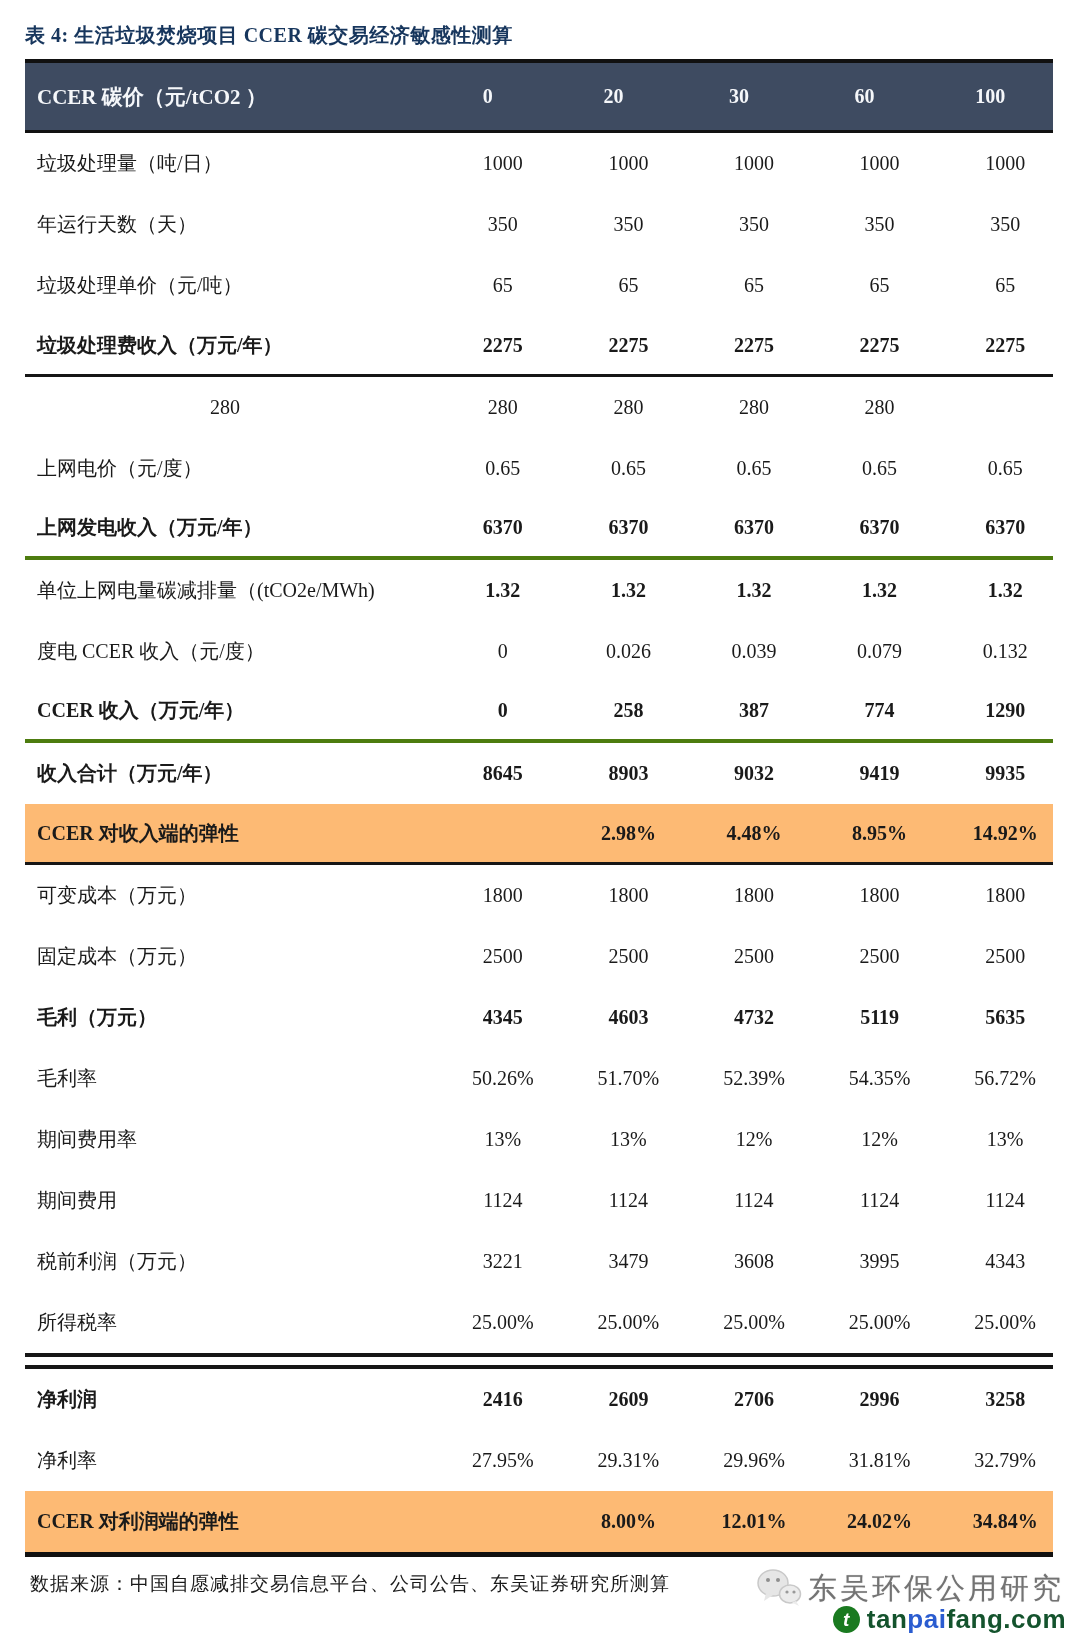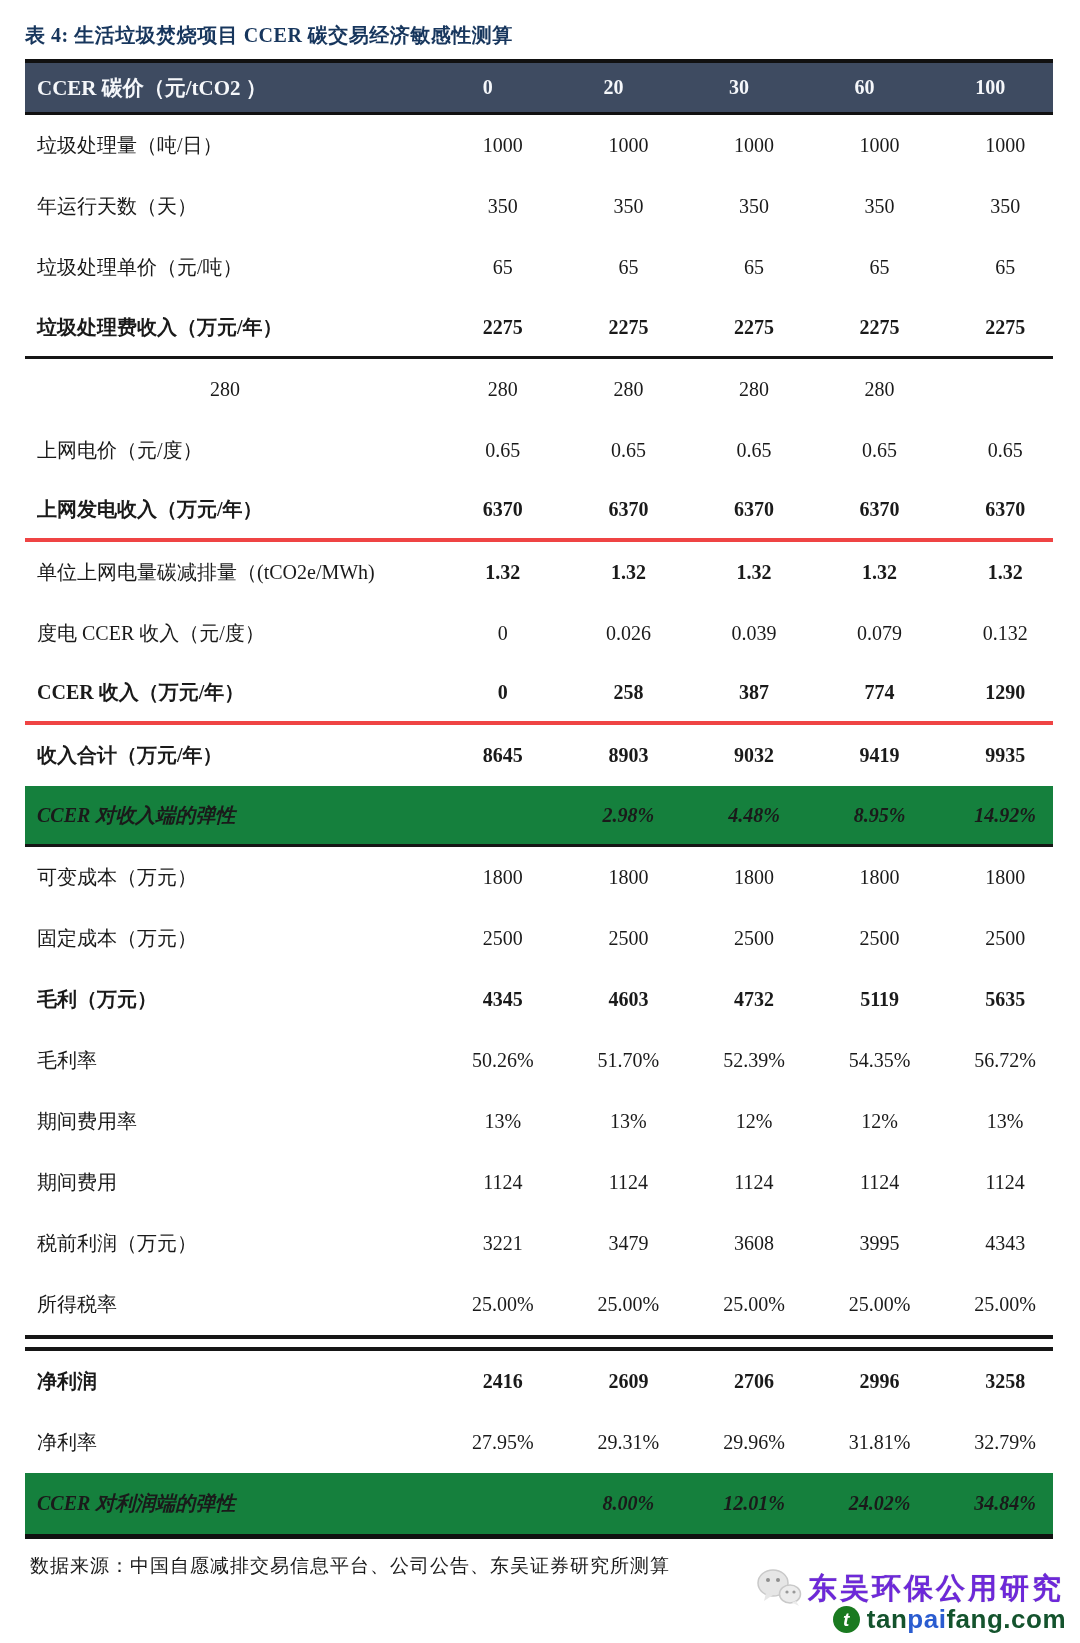--- a/index.html
+++ b/index.html
@@ -24,21 +24,21 @@
     letter-spacing: 0.5px;
   }
   .table {
     margin: 0 27px 0 25px;
     border-bottom: 5px solid #111111;
   }
   .hdr {
     display: grid;
     grid-template-columns: 400px repeat(5, 1fr);
     align-items: center;
-    height: 56px;
+    height: 74px;
     background: #3e4b61;
     border-top: 4px solid #111111;
     border-bottom: 3px solid #111111;
     color: #f5f7fa;
     font-weight: 700;
   }
   .hdr .label { font-size: 21px; padding-left: 12px; }
   .hdr .value { font-size: 20px; text-align: center; }
   .row {
     display: grid;
@@ -46,23 +46,23 @@
     align-items: center;
     height: 61px;
     font-size: 20px;
     gap: 30px;
   }
   .row .label { padding-left: 12px; white-space: nowrap; }
   .row .label.indent { padding-left: 26px; }
   .row .value { text-align: center; }
   .row.bold { font-weight: 700; }
   .value.bold { font-weight: 700; }
-  .row.highlight { background: #15803d; font-style: italic; }
+  .row.highlight { background: #fdba74; }
   .row.b-medium { border-bottom: 3px solid #161616; }
-  .row.b-thick  { border-bottom: 4px solid #ef4444; }
+  .row.b-thick  { border-bottom: 4px solid #4d7c0f; }
   .double-sep {
     height: 16px;
     border-top: 4px solid #161616;
     border-bottom: 4px solid #161616;
   }
   .source {
     margin: 14px 0 0 30px;
     font-size: 19px;
     color: #1a1a1a;
     letter-spacing: 1px;
@@ -72,22 +72,22 @@
     top: 1568px;
     right: 16px;
     display: flex;
     align-items: center;
     gap: 6px;
     z-index: 2;
     pointer-events: none;
   }
   .watermark-text {
     font-size: 29px;
-    font-weight: 700;
-    color: #6d28d9;
+    font-weight: 400;
+    color: #737373;
     text-shadow: 0 0 1px #bdbdbd;
     letter-spacing: 3px;
     font-family: "Liberation Sans", sans-serif;
   }
   .brandline {
     position: absolute;
     top: 1604px;
     right: 14px;
     display: flex;
     align-items: center;

